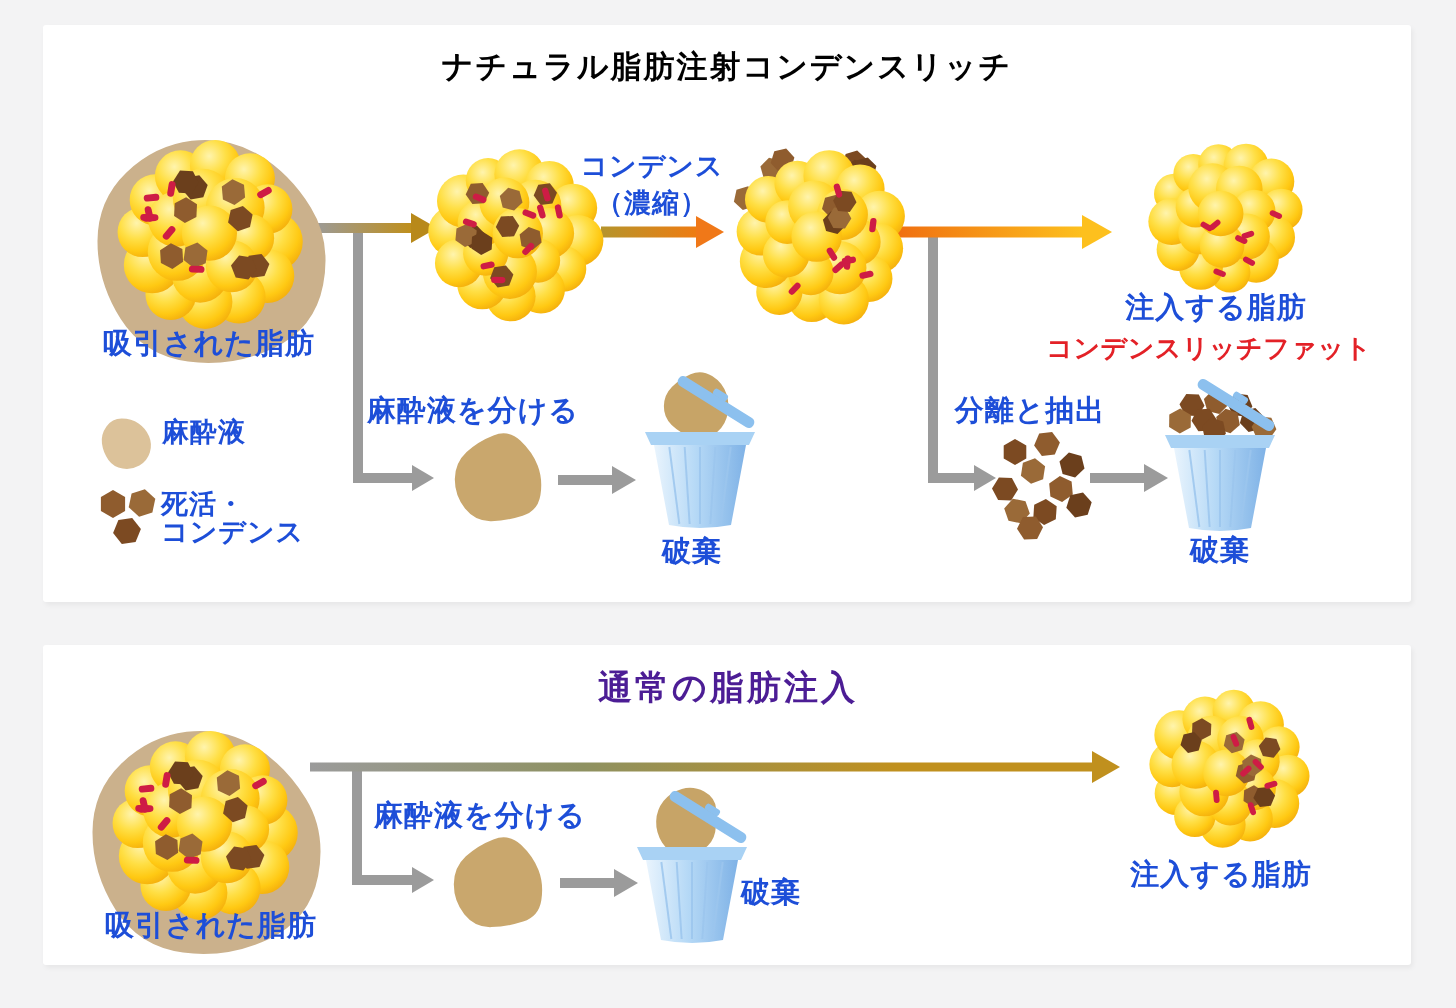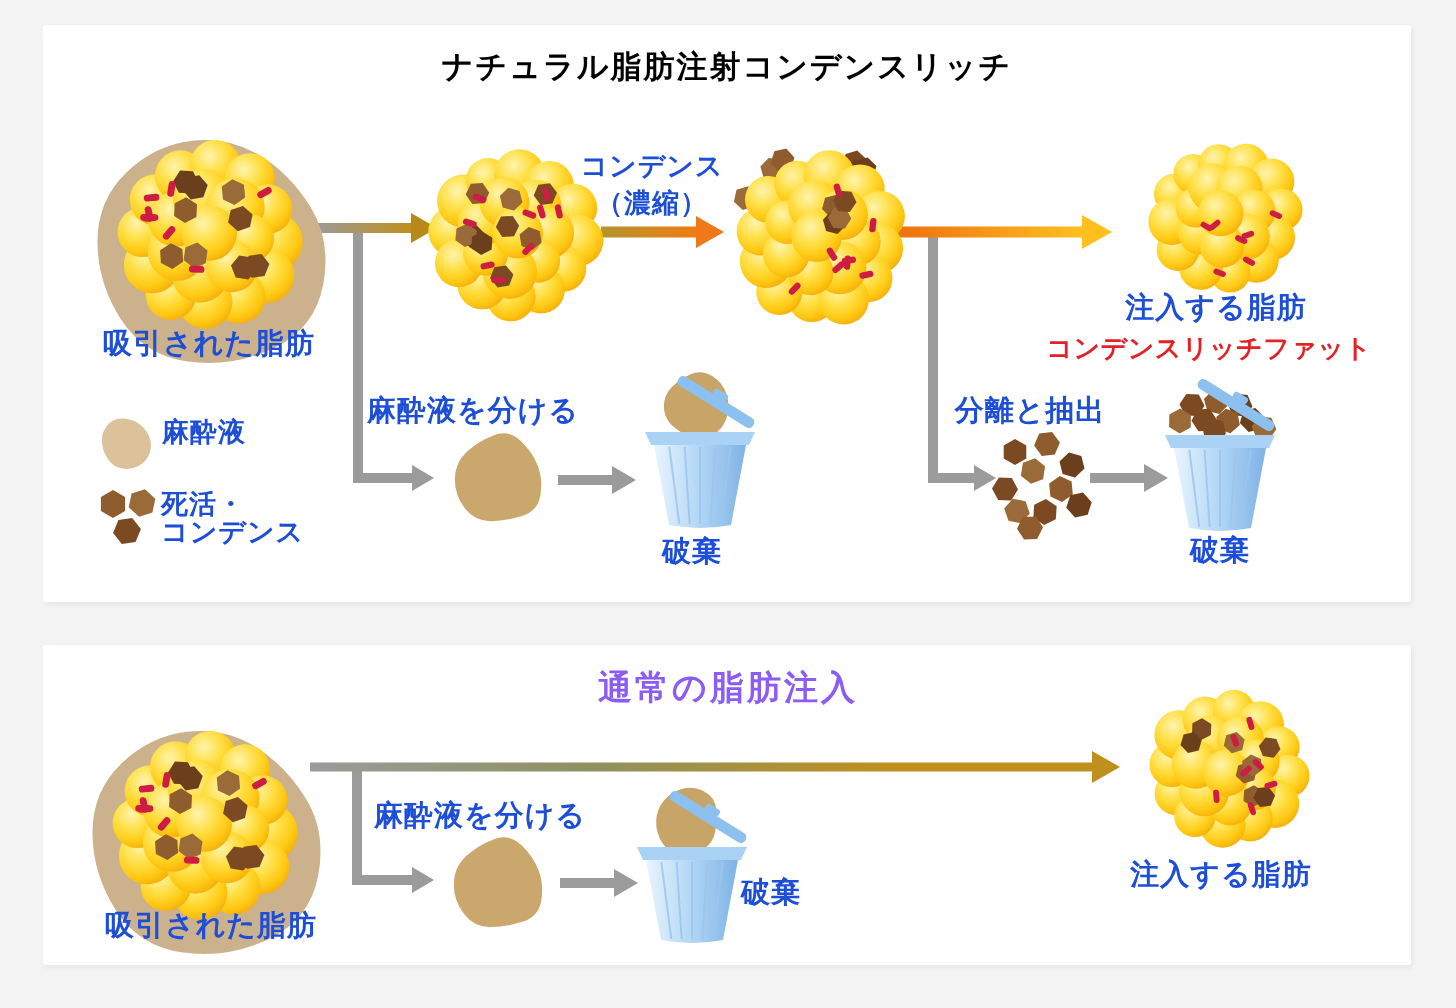--- a/index.html
+++ b/index.html
@@ -32,21 +32,21 @@
     transform:translate(-50%,-50%);
   }
   .lbl.left{transform:translate(0,-50%);}
   .title-red{
     color:#000000;
     font-size:31px;
     font-weight:bold;
     letter-spacing:2px;
   }
   .title-dark{
-    color:#8b5cf6;
+    color:#4c1d95;
     font-size:34px;
     font-weight:bold;
     letter-spacing:3px;
   }
   .sub-red{
     color:#e32127;
     font-size:26px;
     font-weight:bold;
     letter-spacing:0.5px;
   }

